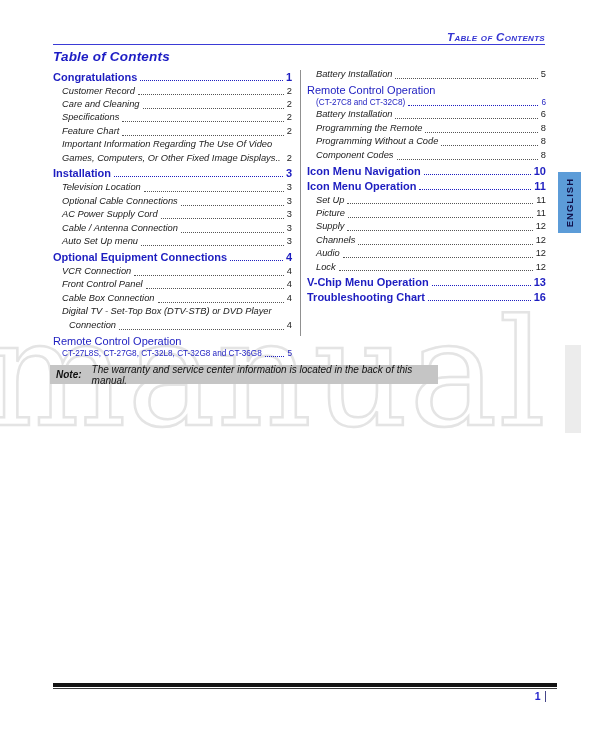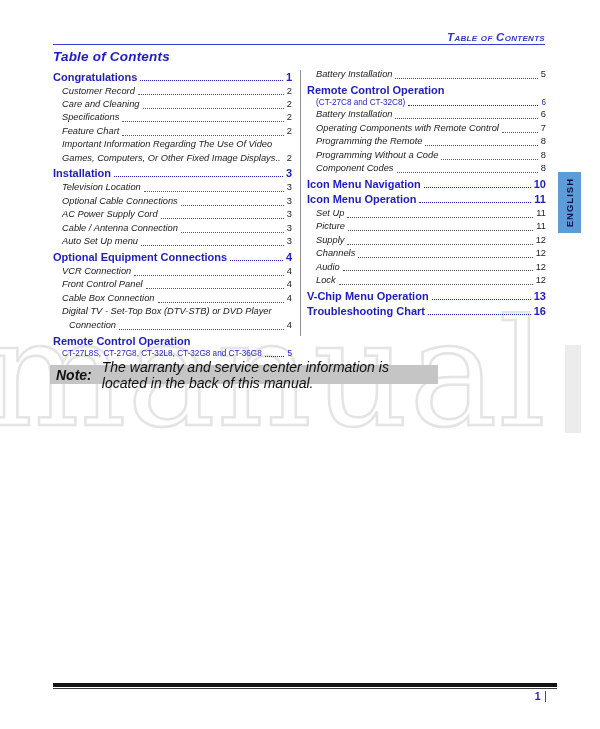--- a/index.html
+++ b/index.html
@@ -37,28 +37,28 @@
   #col-divider { left:300px; top:70px; width:1px; height:266px; background:#909090; }
   
   .toc-row { display:flex; align-items:flex-end;text-align:right; }
   .dots { flex:1 1 auto; border-bottom:1.4px dotted #555; margin:0 3px 2.5px 3px; min-width:6px; }
   .nodots { flex:1 1 auto; }
   .t-item { font-size:9.3px; line-height:13.4px; color:#1c1c1c; }
   .t-item .lbl { padding-left:9px;font-style:italic; }
   .t-item.cont2 .lbl { padding-left:16px; }
   .t-h1 { font-size:11px; line-height:12.5px; color:#1d1dc0; font-weight:bold; margin:2.5px 0 1.5px 0; }
   .t-h1 .dots { border-color:#1d1dc0; border-bottom-width:1.6px; }
-  .t-h1nl { font-size:11px; line-height:12.5px; color:#1d1dc0; font-weight:bold; margin:2.5px 0 0.5px 0; }
+  .t-h1nl { font-size:11px; line-height:12.5px; color:#1d1dc0; font-weight:normal; margin:2.5px 0 0.5px 0; }
   .t-h2 { font-size:8.2px; line-height:11.5px; color:#1d1dc0; font-weight:normal; }
   .t-h2 .lbl { padding-left:9px; }
   .t-h2 .dots { border-color:#1d1dc0; }
   
   #note-box {
     left:50px; top:365px; width:388px; height:19px; background:#c5c5c5;
-    display:flex; align-items:center; font-size:14px; font-style:italic; color:#111;
+    display:flex; align-items:center; font-size:10px; font-style:italic; color:#111;
     padding:0 6px; box-sizing:border-box;
   }
   #note-label { font-weight:bold; margin-right:10px; }
   
   #english-tab {
     left:558px; top:172px; width:23px; height:61px; background:#5c9cd8;
     display:flex; align-items:center; justify-content:center;
   }
   #english-tab span {
     writing-mode:vertical-rl; transform:rotate(180deg);
@@ -202,25 +202,20 @@
         <span class="lbl">(CT-27C8 and CT-32C8)</span>
         <span class="dots"></span>
         <span class="pg">6</span>
       </div>
       <div class="toc-row t-item">
         <span class="lbl">Battery Installation</span>
         <span class="dots"></span>
         <span class="pg">6</span>
       </div>
       <div class="toc-row t-item">
-        <span class="lbl">Operating Components with Remote Control</span>
-        <span class="dots"></span>
-        <span class="pg">7</span>
-      </div>
-      <div class="toc-row t-item">
         <span class="lbl">Programming the Remote</span>
         <span class="dots"></span>
         <span class="pg">8</span>
       </div>
       <div class="toc-row t-item">
         <span class="lbl">Programming Without a Code</span>
         <span class="dots"></span>
         <span class="pg">8</span>
       </div>
       <div class="toc-row t-item">

